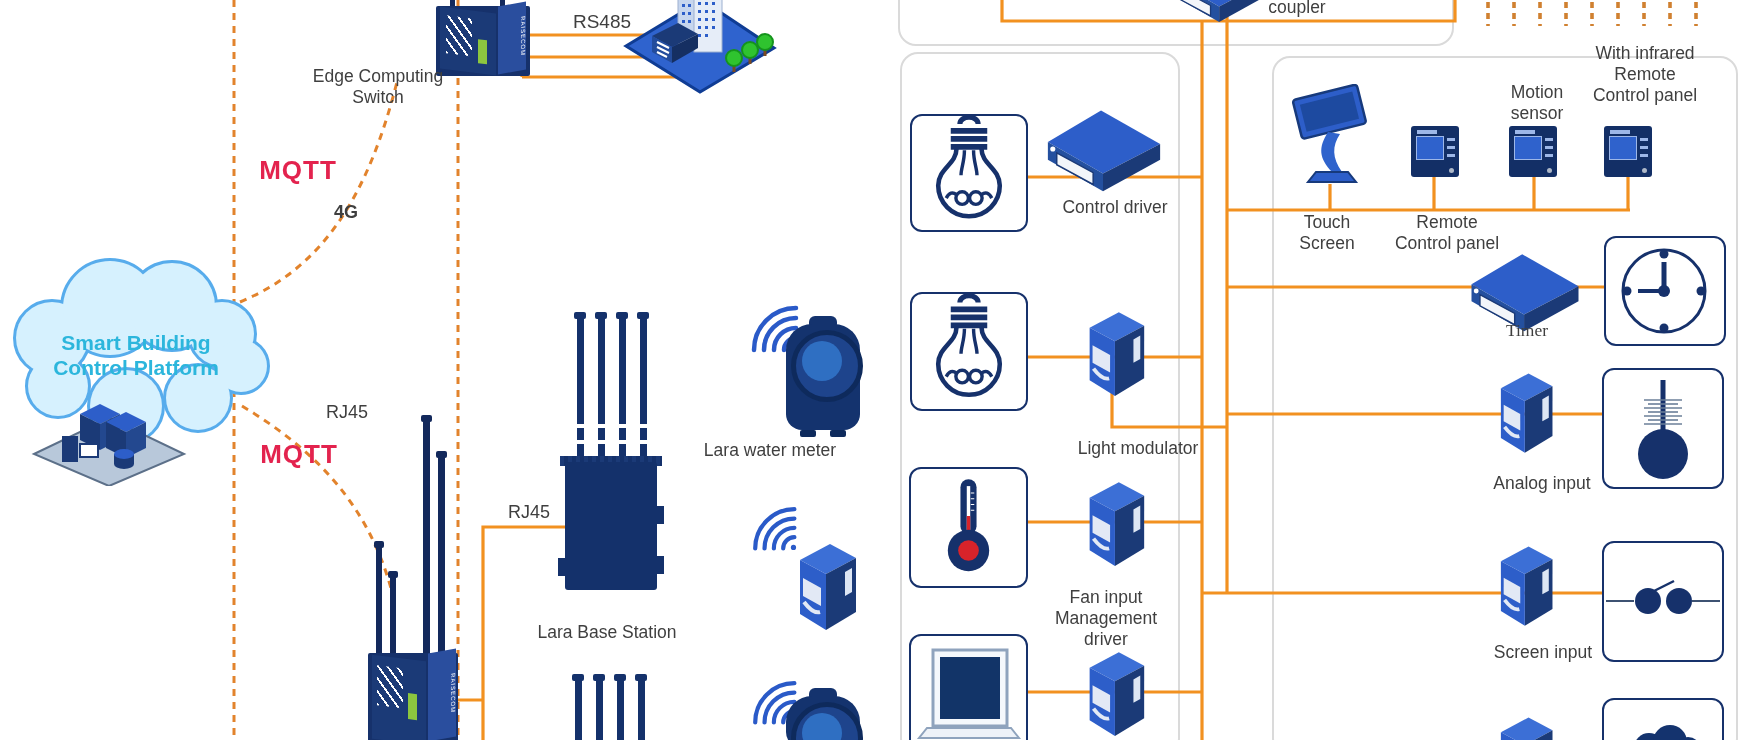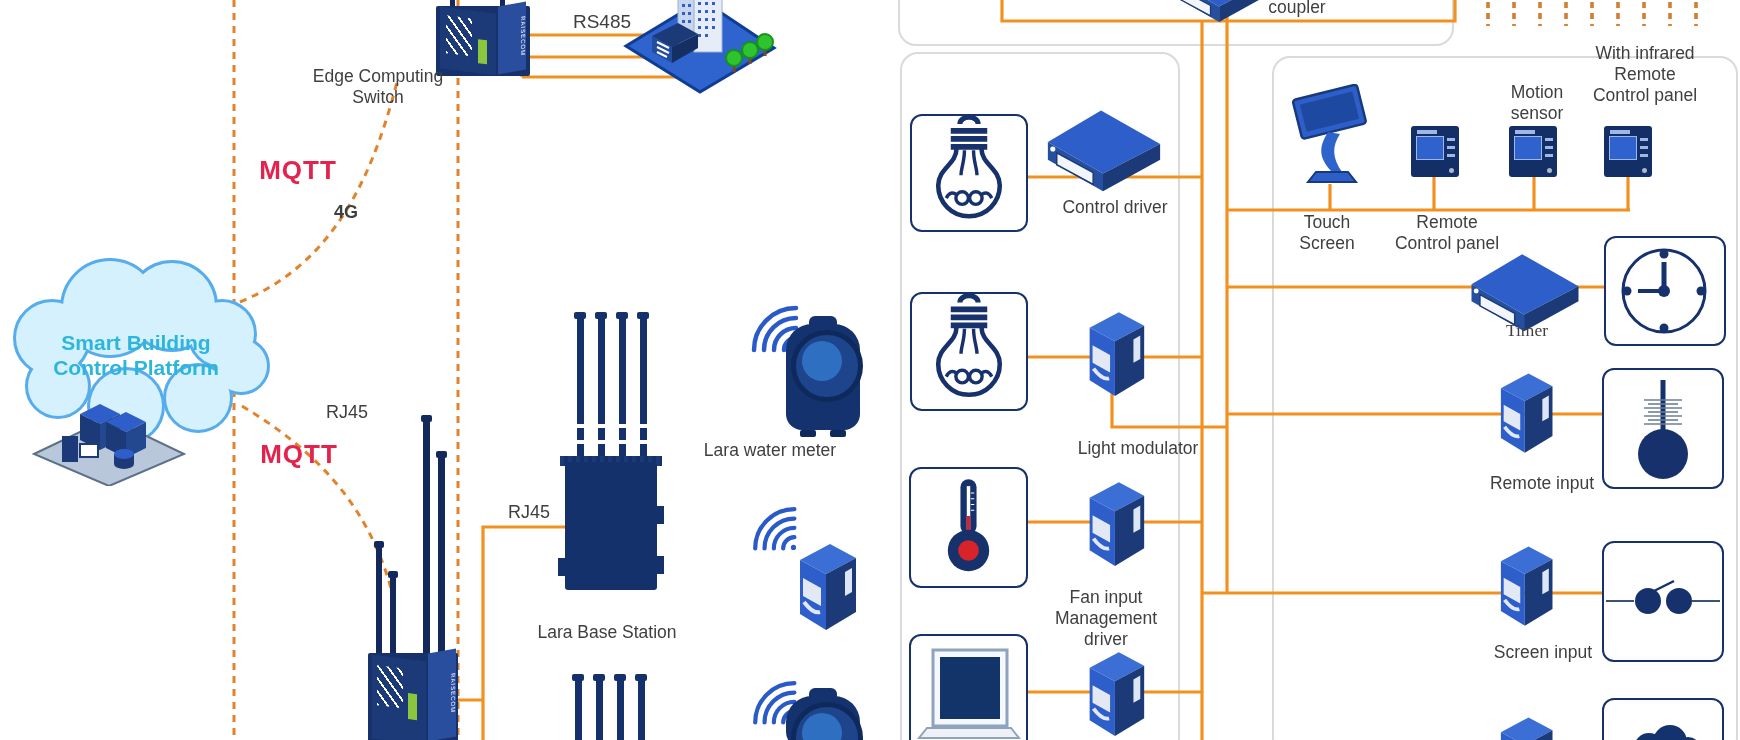--- a/index.html
+++ b/index.html
@@ -548,16 +548,16 @@
   <div class="lbl" style="left:1537px;top:82px;text-align:right;">
     <div>Motion</div>
       <div>sensor</div>
   </div>
   <div class="lbl" style="left:1645px;top:43px;">
     <div>With infrared</div>
       <div>Remote</div>
       <div>Control panel</div>
   </div>
   <div class="lbl" style="left:1527px;top:320px;font-family:Liberation Serif, serif;">Timer</div>
-  <div class="lbl" style="left:1542px;top:473px;">Remote input</div>
+  <div class="lbl" style="left:1542px;top:473px;">Analog input</div>
   <div class="lbl" style="left:1543px;top:642px;">Screen input</div>
 
 </div>
 
 </body></html>

